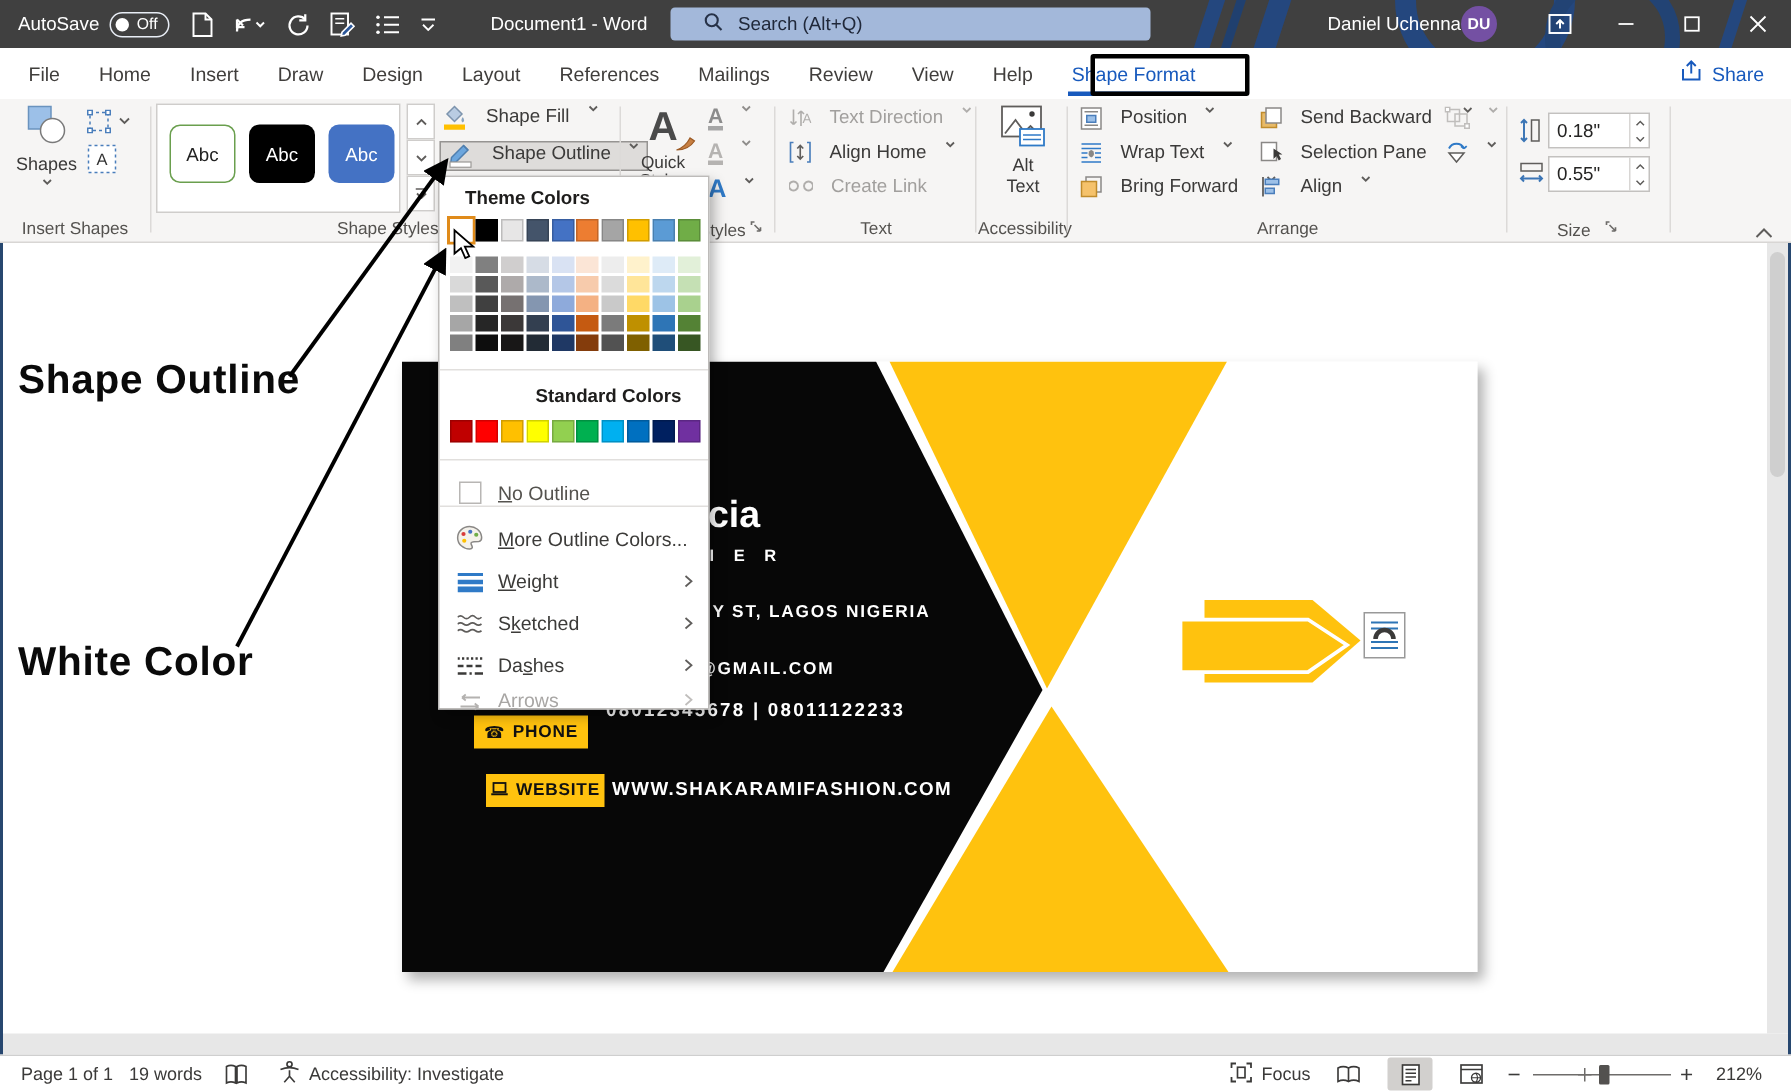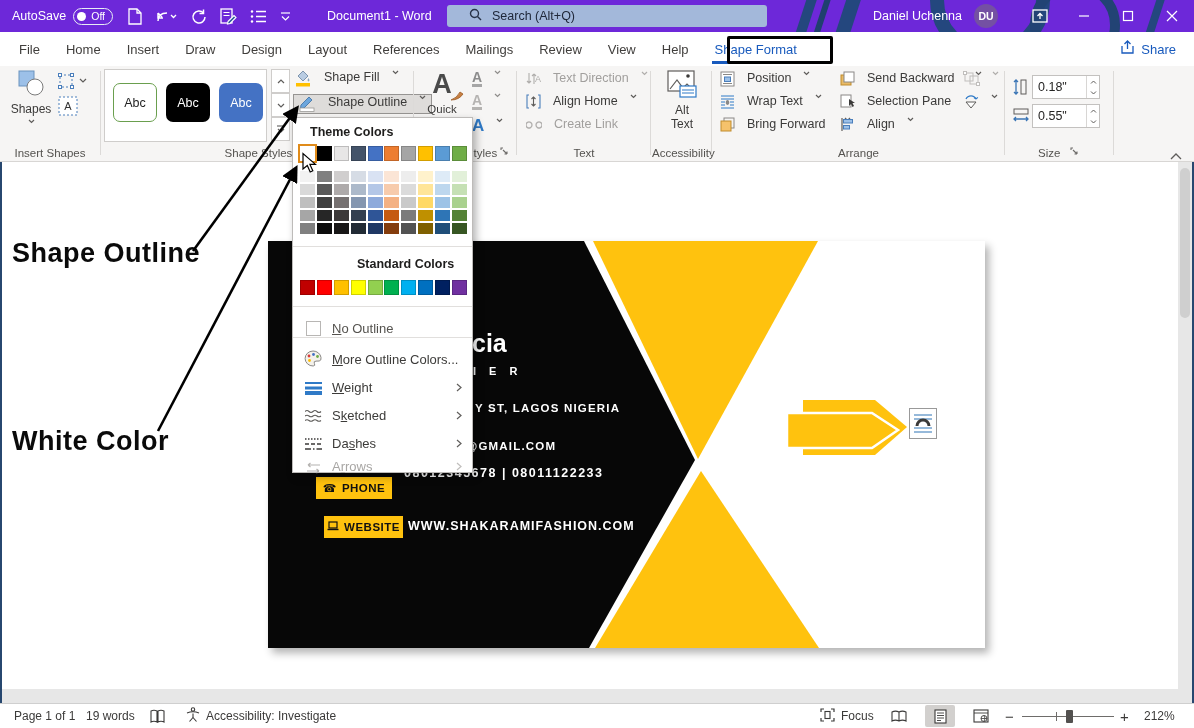--- a/index.html
+++ b/index.html
@@ -2,39 +2,39 @@
 <html><head>
 <meta charset="utf-8">
 <style>
   * { margin:0; padding:0; box-sizing:border-box; }
   html,body { background:#555; }
   body { font-family:"Liberation Sans", sans-serif; }
   .window { position:relative; width:1194px; height:728px; background:#fff; overflow:hidden;
             outline:2px solid #27476f; outline-offset:-2px; }
 
   
-  .titlebar { position:absolute; left:0; top:0; width:1194px; height:32px; background:#6d28d9; overflow:hidden; }
+  .titlebar { position:absolute; left:0; top:0; width:1194px; height:32px; background:#404040; overflow:hidden; }
   .tb-deco { position:absolute; background:#24477e; }
   .tb-deco.c1 { width:120px; height:120px; border-radius:50%; left:930px; top:-60px; background:transparent; border:14px solid #24477e; }
   .tb-deco.c2 { width:90px; height:90px; border-radius:50%; left:1030px; top:-20px; background:transparent; border:10px solid #224374; }
   .tb-deco.s1 { width:10px; height:70px; left:800px; top:-15px; transform:rotate(18deg); }
   .tb-deco.s2 { width:6px; height:70px; left:818px; top:-15px; transform:rotate(18deg); background:#20406f;}
   .tb-deco.s3 { width:14px; height:70px; left:840px; top:-15px; transform:rotate(18deg); }
   .tb-deco.s4 { width:8px; height:70px; left:1150px; top:-15px; transform:rotate(18deg); }
   .autosave { position:absolute; left:12px; top:0; height:32px; display:flex; align-items:center; gap:7px; color:#fff; font-size:12.5px; }
   .as-pill { display:flex; align-items:center; gap:5px; border:1px solid #e8edf5; border-radius:9px; height:17px; padding:0 7px 0 3px; font-size:10.5px; color:#fff; }
   .as-knob { width:9px; height:9px; background:#fff; border-radius:50%; display:inline-block; }
   .qat { position:absolute; left:128px; top:0; height:32px; display:flex; align-items:center; gap:13px; }
   .qat svg { display:block; }
   .tb-title { position:absolute; left:0; top:0; width:100%; height:32px; display:flex; align-items:center; justify-content:center; }
   .tb-title span { position:absolute; left:327px; color:#fff; font-size:12.5px; }
   .searchbox { position:absolute; left:447px; top:5px; width:320px; height:22px; background:#a3b8da; border-radius:3px;
                display:flex; align-items:center; gap:10px; padding-left:22px; color:#20283a; font-size:12.5px; }
   .tb-right { position:absolute; right:0; top:0; height:32px; display:flex; align-items:center; }
-  .tb-user { color:#fff; font-size:12.5px; margin-right:12px; }
+  .tb-user { color:#fff; font-size:12.5px; }
   .tb-avatar { width:24px; height:24px; border-radius:50%; background:#7450a3; color:#fff; font-size:10.5px; font-weight:bold;
                display:flex; align-items:center; justify-content:center; margin-right:20px; }
   .tb-btn { width:44px; height:32px; display:flex; align-items:center; justify-content:center; }
 
   
   .tabrow { position:absolute; left:0; top:32px; width:1194px; height:34px; background:#fff; display:flex; align-items:center; }
   .tab { font-size:13px; color:#403e3c; padding:0 13px; height:34px; display:flex; align-items:center; position:relative; cursor:default; }
   .tab:first-child { margin-left:6px; }
   .tab.active { color:#185abd; }
   .tab.active::after { content:""; position:absolute; left:10px; right:10px; bottom:2px; height:3px; background:#185abd; }

